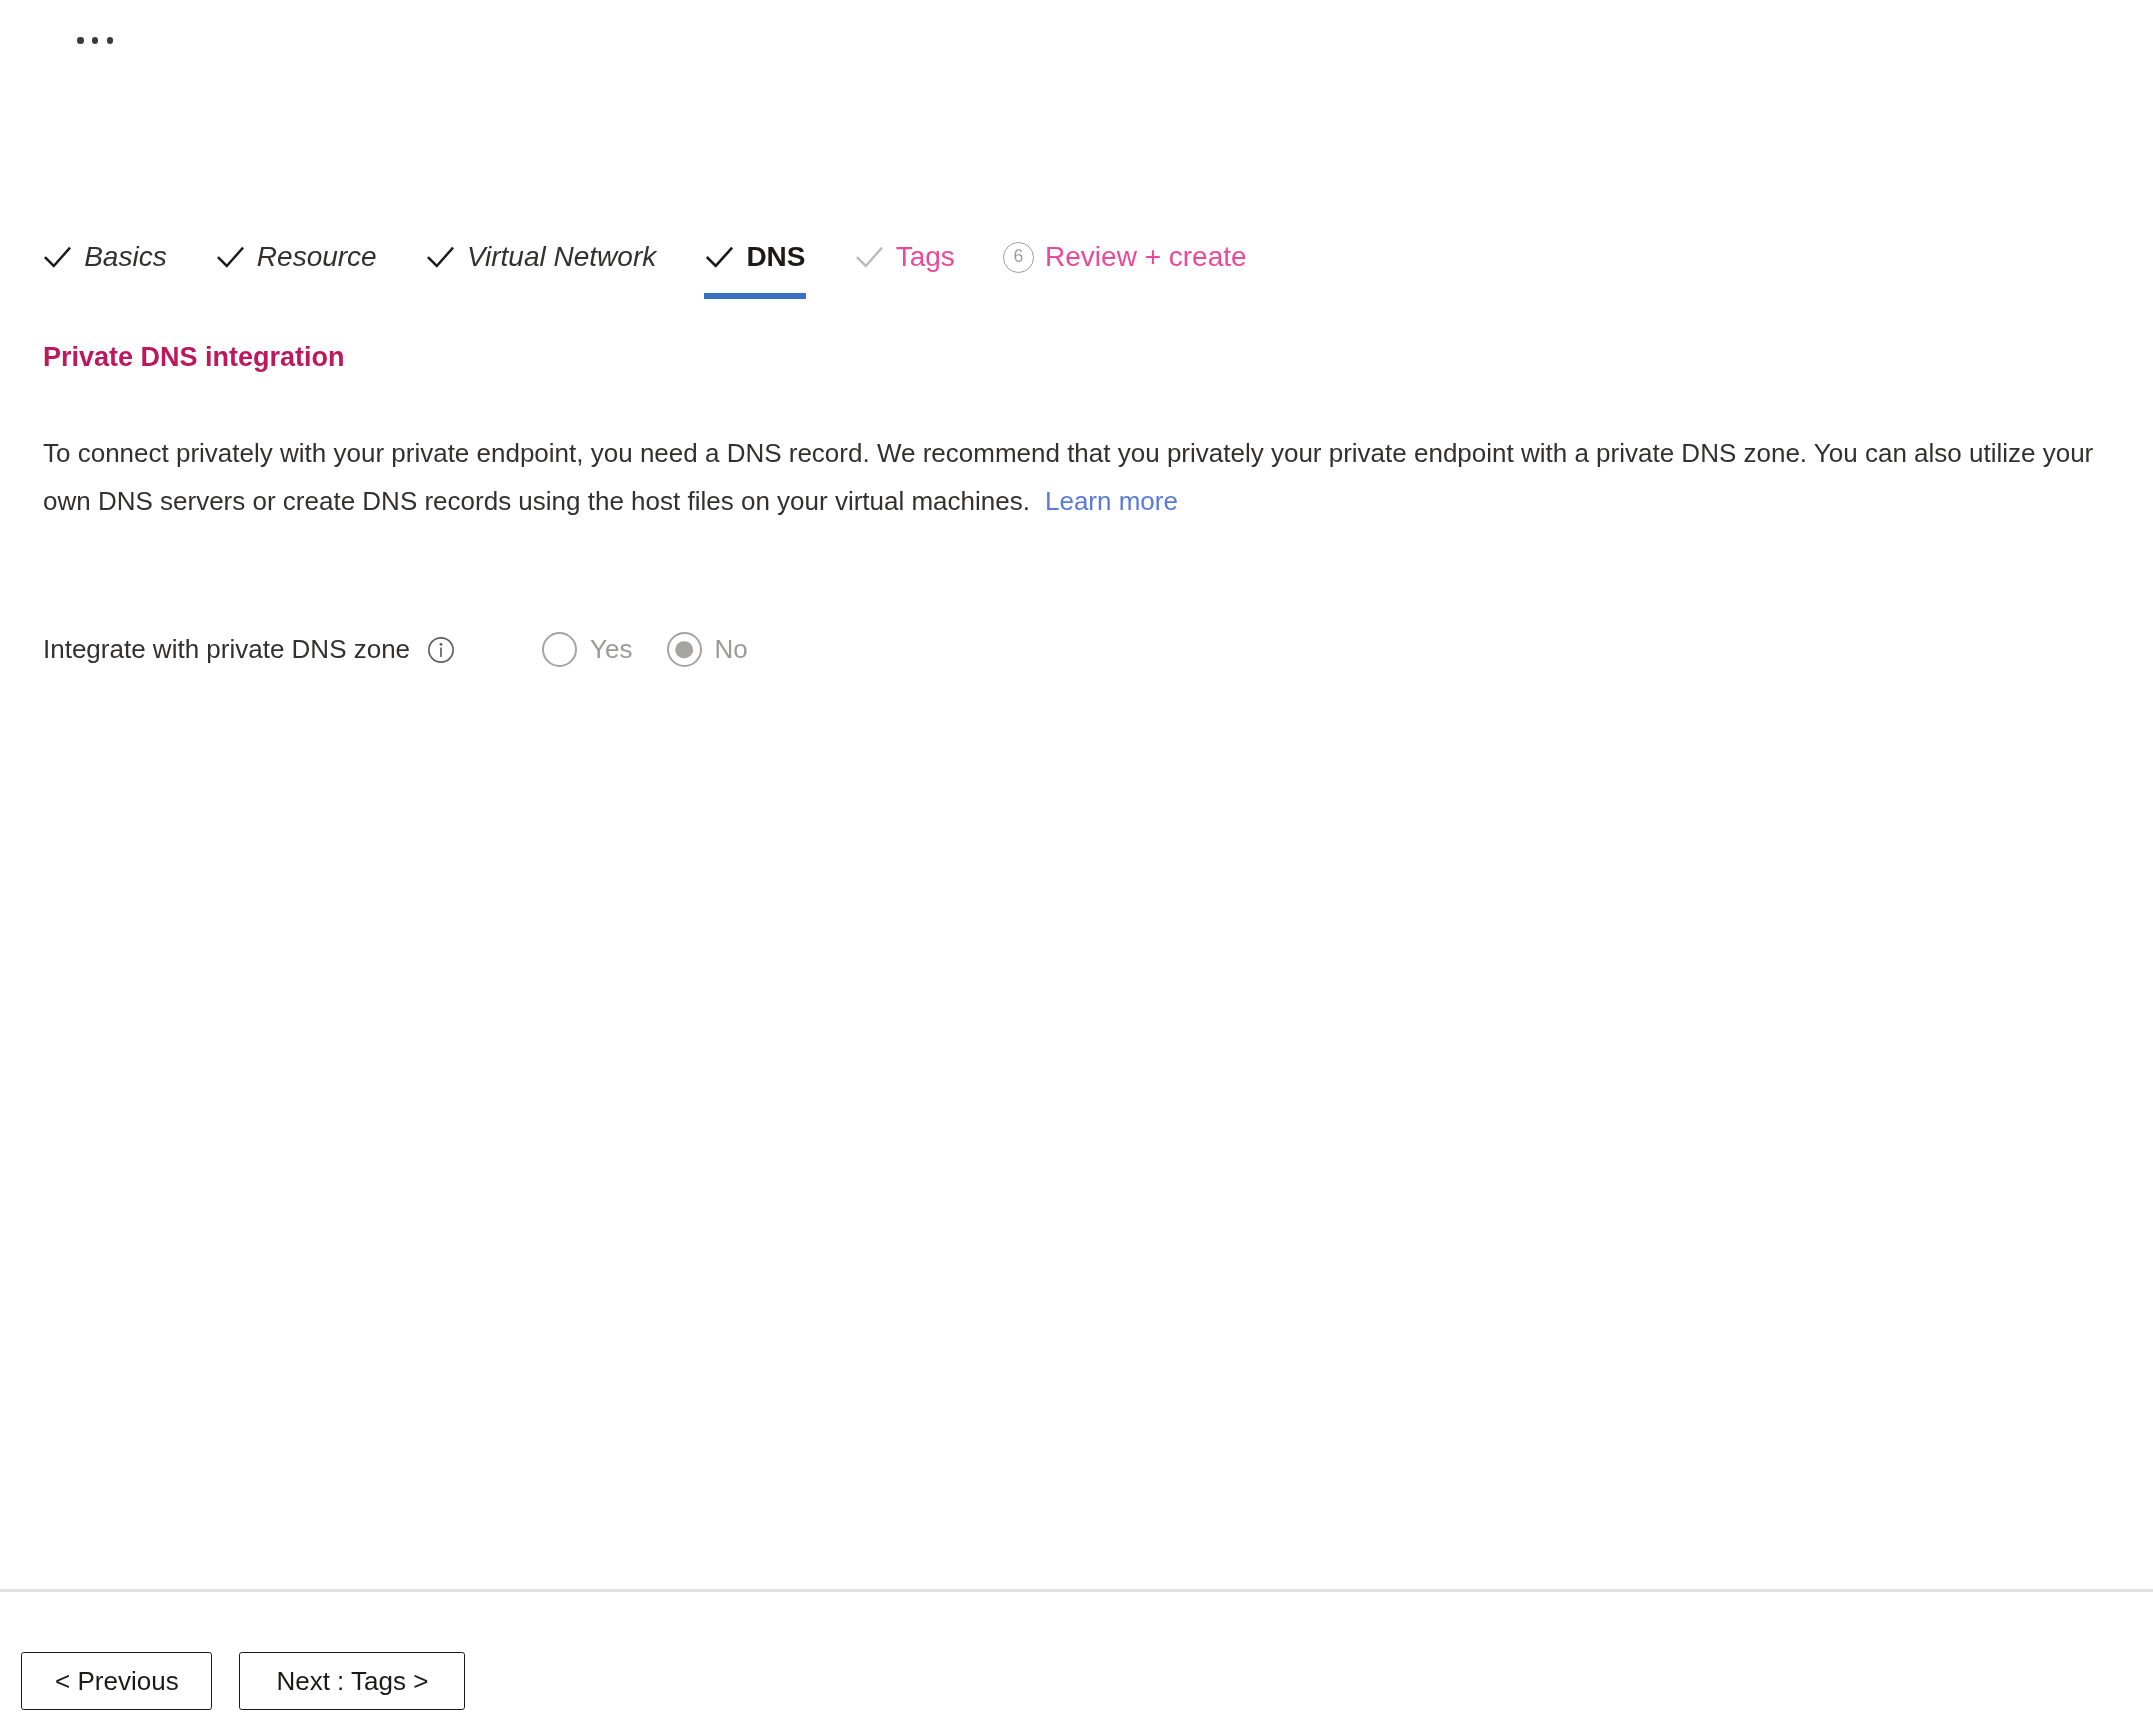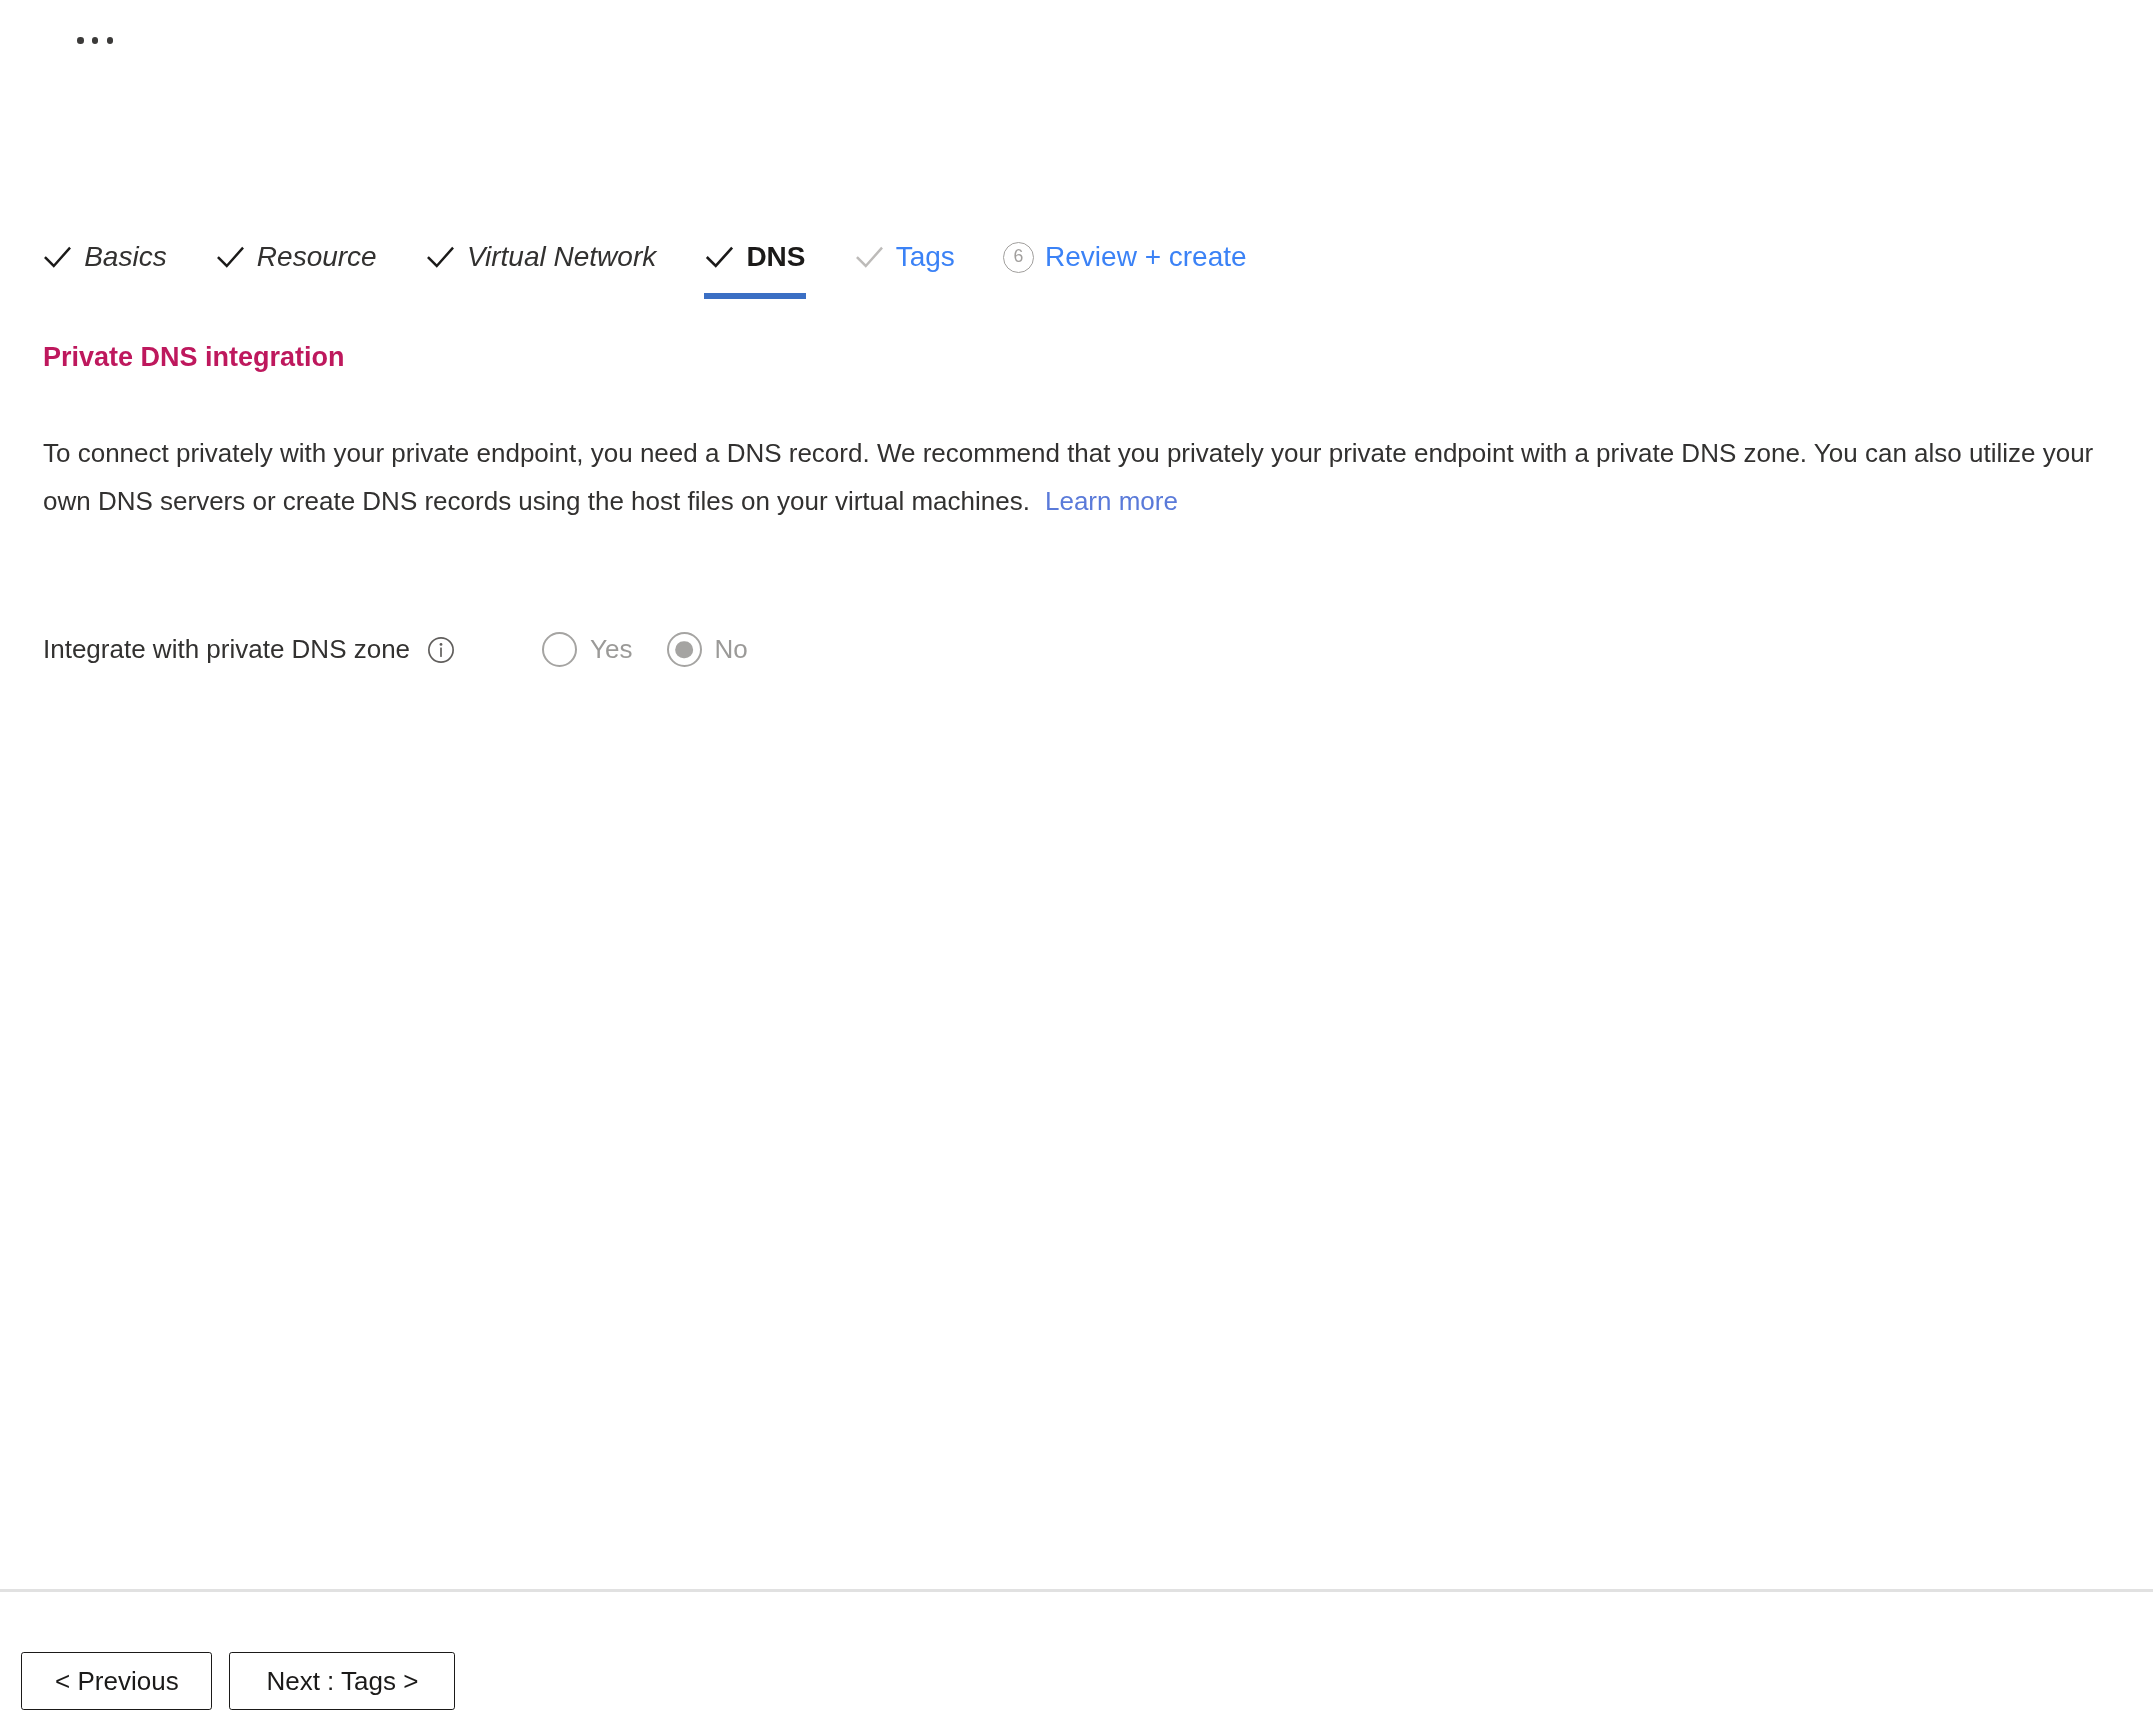--- a/index.html
+++ b/index.html
@@ -71,21 +71,21 @@
     white-space: nowrap;
   }
   .tab:last-child { margin-right: 0; }
   .tab .tab-label {
     font-size: 28px;
     line-height: 28px;
     color: #323130;
   }
   .tab.done .tab-label { font-weight: 400; color: #323130; font-style: italic; }
   .tab.active .tab-label { font-weight: 700; color: #1b1a19; text-align: right; }
-  .tab.muted .tab-label { color: #3b82f6; font-weight: 400; }
+  .tab.muted .tab-label { color: #ec4899; font-weight: 400; }
 
   .check {
     width: 31px;
     height: 31px;
     margin-right: 11.2px;
     flex: 0 0 auto;
     position: relative;
     top: 0.9px;
   }
   .check svg { display: block; width: 31px; height: 31px; }
@@ -211,21 +211,21 @@
     top: 1589px;
     height: 2.8px;
     background: #e1e1e1;
   }
   .footer {
     position: absolute;
     left: 21.4px;
     top: 1652px;
     display: flex;
     align-items: center;
-    gap: 17px;
+    gap: 27px;
   }
   .btn {
     height: 58px;
     min-width: 191px;
     padding: 0 24px;
     border: 1.9px solid #1b1a19;
     background: #ffffff;
     color: #1b1a19;
     font-family: "Liberation Sans", sans-serif;
     font-size: 26px;

